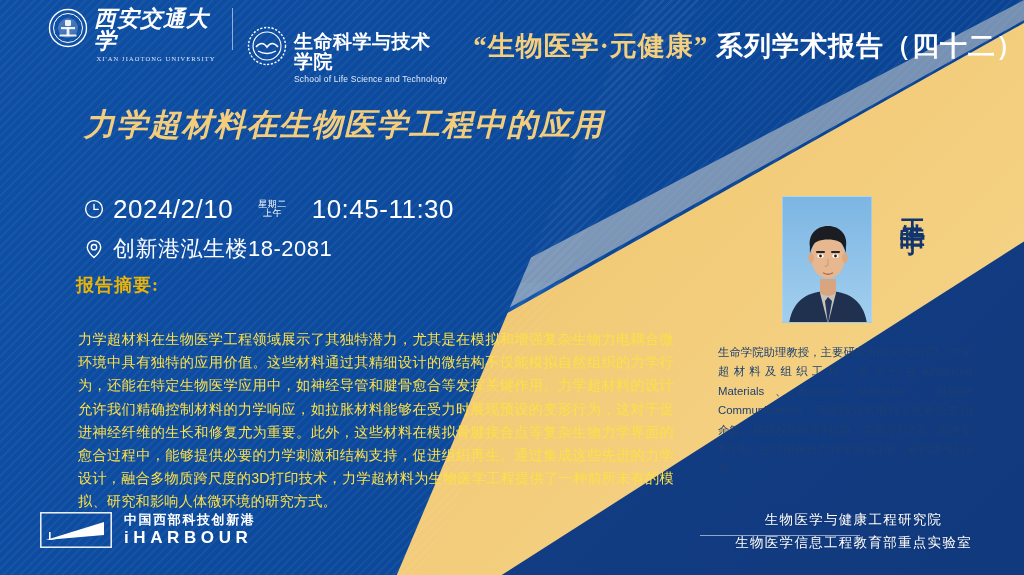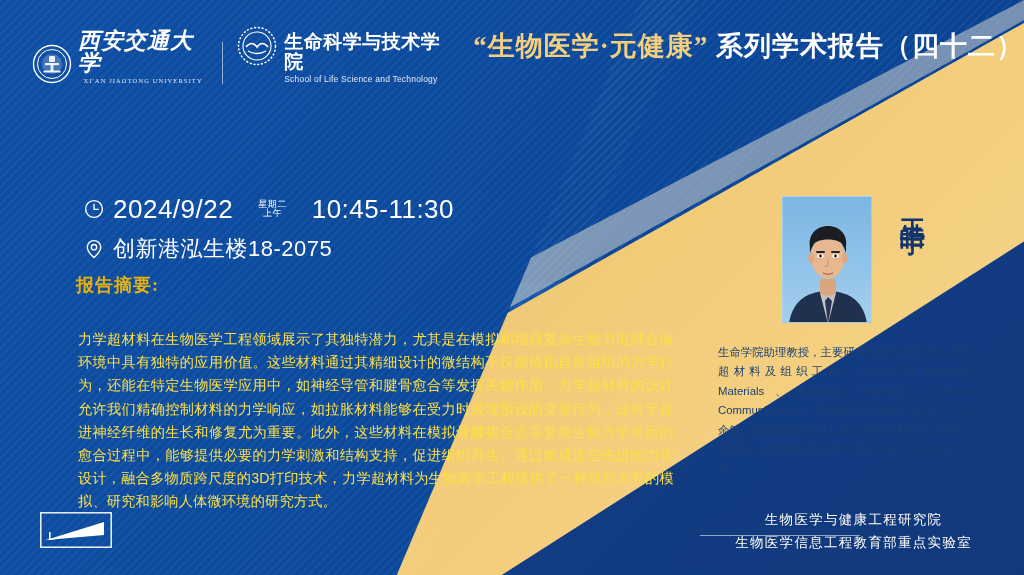--- a/index.html
+++ b/index.html
@@ -72,21 +72,21 @@
       rgba(255,255,255,0.045) 2px,
       rgba(255,255,255,0) 2px,
       rgba(255,255,255,0) 6px);
     clip-path:polygon(0 0, 100% 0, 60% 100%, 0 100%);
   }
   
   .header{
     position:absolute; left:0; top:0; width:1024px; height:92px;
     display:flex; align-items:center; z-index:30;
   }
-  .logo-group{ display:flex; align-items:flex-end; padding-left:32px; }
+  .logo-group{ display:flex; align-items:flex-start; padding-left:48px; }
   .seal{ width:40px; height:40px; flex:0 0 40px; }
   .xjtu-wrap{ margin-left:6px; display:flex; flex-direction:column; align-items:center; }
   .xjtu-cn{
     font-family:"Liberation Serif","DejaVu Serif",serif;
     font-size:22px; font-weight:bold; color:#fff; letter-spacing:1px;
     font-style:italic; line-height:1;
   }
   .xjtu-en{
     font-size:6.5px; color:#dfe8f7; letter-spacing:1.1px; margin-top:3px;
     font-family:"Liberation Serif",serif; white-space:nowrap;
@@ -282,40 +282,41 @@
         <div class="lifesci-txt">
           <div class="lifesci-cn">生命科学与技术学院</div>
           <div class="lifesci-en">School of Life Science and Technology</div>
         </div>
       </div>
     </div>
 
     <div class="series-title"><span class="gold">“生物医学·元健康”</span><span> 系列学术报告（四十二）</span></div>
   </div>
 
+  <div class="main-title">力学超材料在生物医学工程中的应用</div>
 
   <div class="meta">
     <div class="meta-row">
       <svg class="meta-ico" viewBox="0 0 20 20">
         <circle cx="10" cy="10" r="8.4" fill="none" stroke="#ffffff" stroke-width="1.4"></circle>
         <path d="M10 5.4 V10.4 H14.2" fill="none" stroke="#ffffff" stroke-width="1.4" stroke-linecap="round"></path>
       </svg>
-      <span class="date-txt">2024/9/22</span>
+      <span class="date-txt">2024/2/10</span>
       <span class="weekstack">
         <span>星期二</span>
         <span>上午</span>
       </span>
       <span class="time-txt">10:45-11:30</span>
     </div>
     <div class="meta-row">
       <svg class="meta-ico" viewBox="0 0 20 20">
         <path d="M10 1.6 C6.2 1.6 3.3 4.5 3.3 8.2 C3.3 12.6 10 18.6 10 18.6 S16.7 12.6 16.7 8.2 C16.7 4.5 13.8 1.6 10 1.6 Z" fill="none" stroke="#ffffff" stroke-width="1.4"></path>
         <circle cx="10" cy="8.2" r="2.7" fill="none" stroke="#ffffff" stroke-width="1.4"></circle>
       </svg>
-      <span class="place-txt">创新港泓生楼18-2075</span>
+      <span class="place-txt">创新港泓生楼18-2081</span>
     </div>
   </div>
 
   <div class="abs-head">报告摘要:</div>
   <div class="abs-body">力学超材料在生物医学工程领域展示了其独特潜力，尤其是在模拟和增强复杂生物力电耦合微环境中具有独特的应用价值。这些材料通过其精细设计的微结构不仅能模拟自然组织的力学行为，还能在特定生物医学应用中，如神经导管和腱骨愈合等发挥关键作用。力学超材料的设计允许我们精确控制材料的力学响应，如拉胀材料能够在受力时展现预设的变形行为，这对于促进神经纤维的生长和修复尤为重要。此外，这些材料在模拟骨腱接合点等复杂生物力学界面的愈合过程中，能够提供必要的力学刺激和结构支持，促进组织再生。通过集成这些先进的力学设计，融合多物质跨尺度的3D打印技术，力学超材料为生物医学工程提供了一种前所未有的模拟、研究和影响人体微环境的研究方式。</div>
 
   <div class="photo">
     <svg viewBox="0 0 90 127" width="90" height="127">
       <rect width="90" height="127" fill="#88bfe8"></rect>
       <rect y="0" width="90" height="127" fill="url(#pg)"></rect>
@@ -358,20 +359,24 @@
 
   <div class="bio">生命学院助理教授，主要研究方向为3D打印、力学超材料及组织工程。迄今已在Advanced Materials、Bioactive Materials、Nature Communications　等国际知名期刊上发表论文10余篇。获授权国际专利2项，美国专利2项，国内专利1项。主持国家自然科学基金1项，省部级项目3项。</div>
 
   <div class="footer-left">
     <svg class="ih-mark" viewBox="0 0 72 36">
       <rect x="0.8" y="0.8" width="70.4" height="34.4" fill="none" stroke="#ffffff" stroke-width="1.4"></rect>
       <path d="M6 28 L64 10 L64 23 Z" fill="#ffffff"></path>
       <path d="M6 28 L40 21 L12 28 Z" fill="#ffffff" opacity=".75"></path>
       <rect x="9" y="20" width="1.6" height="8" fill="#ffffff"></rect>
     </svg>
+    <div class="ih-txt">
+      <div class="ih-cn">中国西部科技创新港</div>
+      <div class="ih-en">iHARBOUR</div>
+    </div>
   </div>
 
   <div class="footer-rule"></div>
   <div class="footer-right">
     <div>生物医学与健康工程研究院</div>
     <div>生物医学信息工程教育部重点实验室</div>
   </div>
 
 </div>
 

